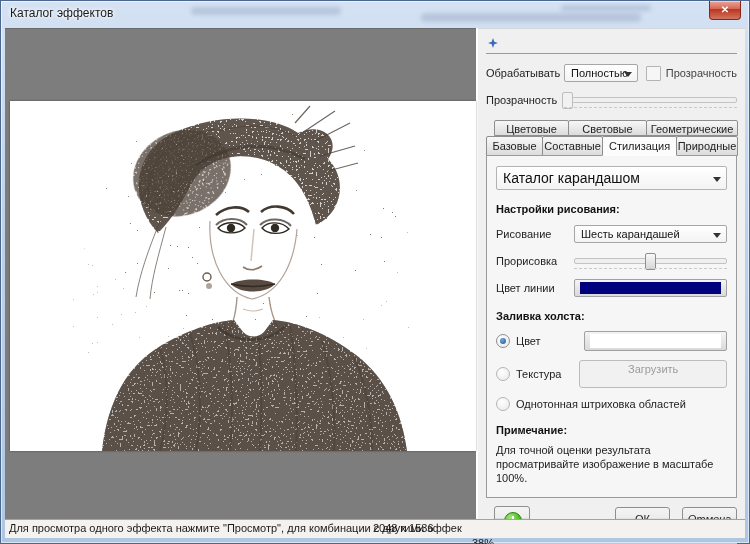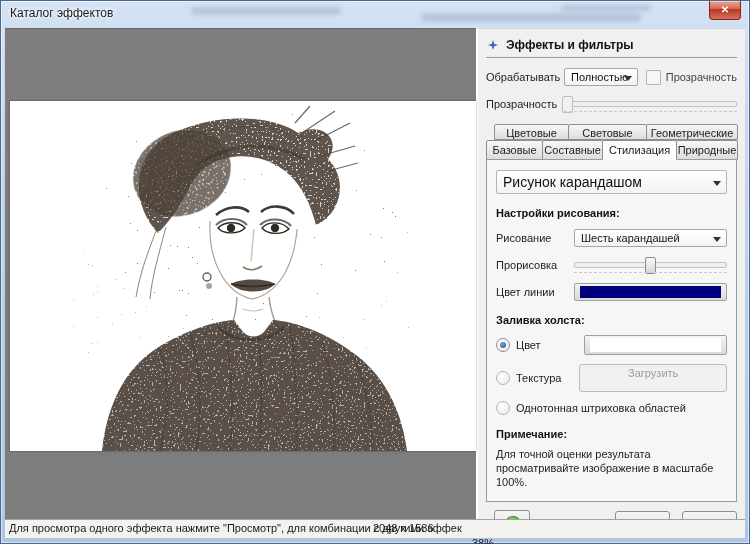--- a/index.html
+++ b/index.html
@@ -191,21 +191,20 @@
       </svg>
     </div>
   </div>
 
   <div class="side-panel">
 
     <div class="panel-header">
       <svg class="spark" viewBox="0 0 10 10">
         <path d="M5 0 L6.3 3.7 L10 5 L6.3 6.3 L5 10 L3.7 6.3 L0 5 L3.7 3.7 Z" fill="#3a6bc4"></path>
       </svg>
-      <span class="htxt">Эффекты и фильтры</span>
     </div>
 
     <div class="form-row">
       <span class="form-label">Обрабатывать</span>
       <div class="combo combo-process">
         <span>Полностью</span>
         <span class="arr"></span>
       </div>
       <div class="chk-row">
         <div class="checkbox"></div>
@@ -232,21 +231,21 @@
         <div class="tab" style="flex:56;"><span>Базовые</span></div>
         <div class="tab" style="flex:60;"><span>Составные</span></div>
         <div class="tab active" style="flex:74;"><span>Стилизация</span></div>
         <div class="tab" style="flex:61;"><span>Природные</span></div>
       </div>
     </div>
 
     <div class="tab-box">
 
       <div class="combo combo-effect">
-        <span>Рисунок карандашом</span>
+        <span>Каталог карандашом</span>
         <span class="arr"></span>
       </div>
 
       <div class="section-heading">Настройки рисования:</div>
 
       <div class="form-row">
         <span class="form-label">Рисование</span>
         <div class="combo combo-small">
           <span>Шесть карандашей</span>
           <span class="arr"></span>

